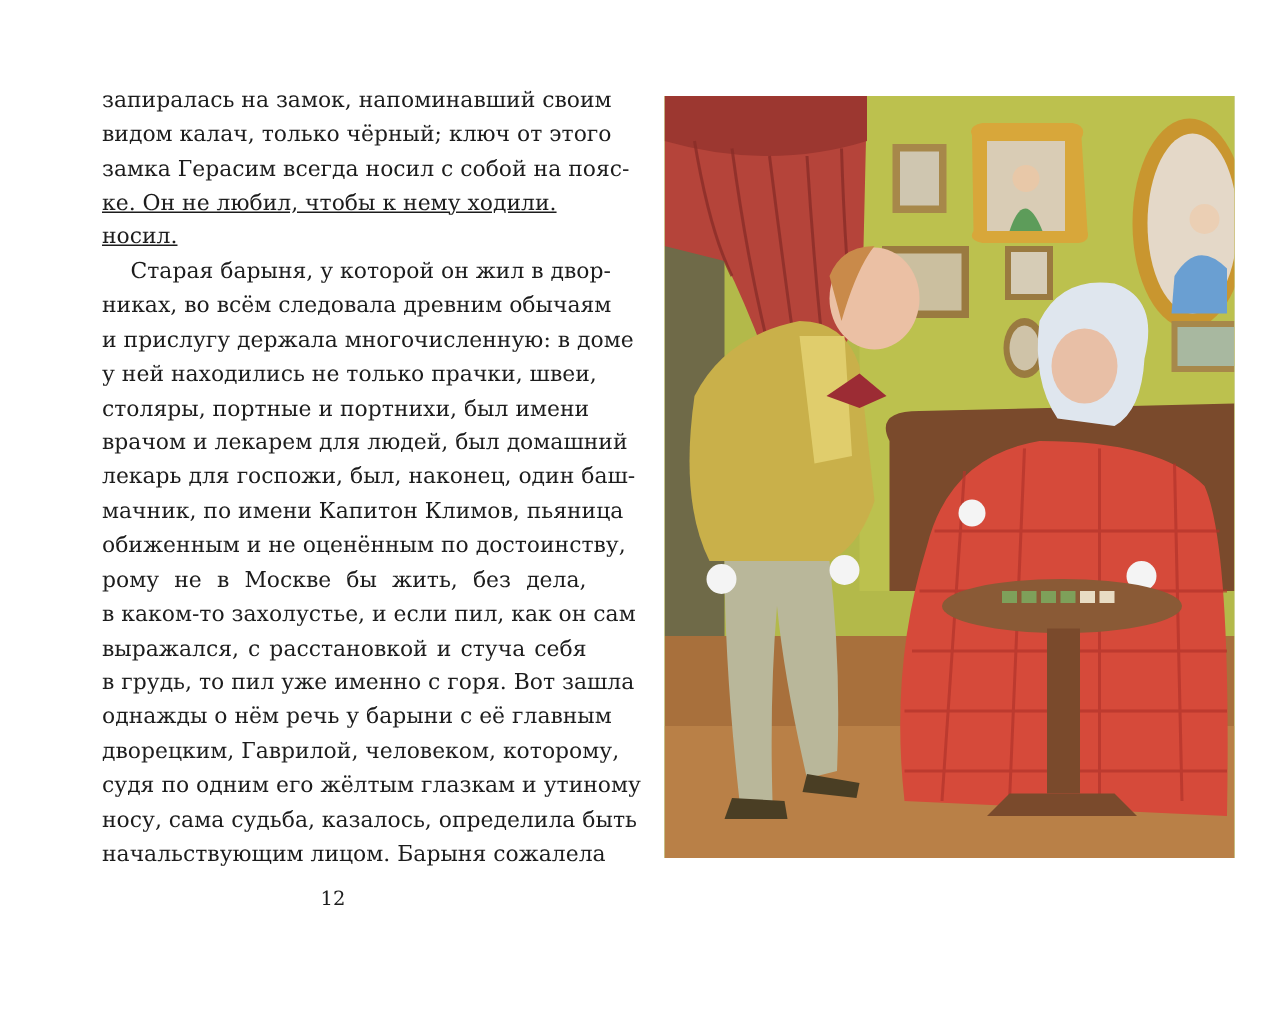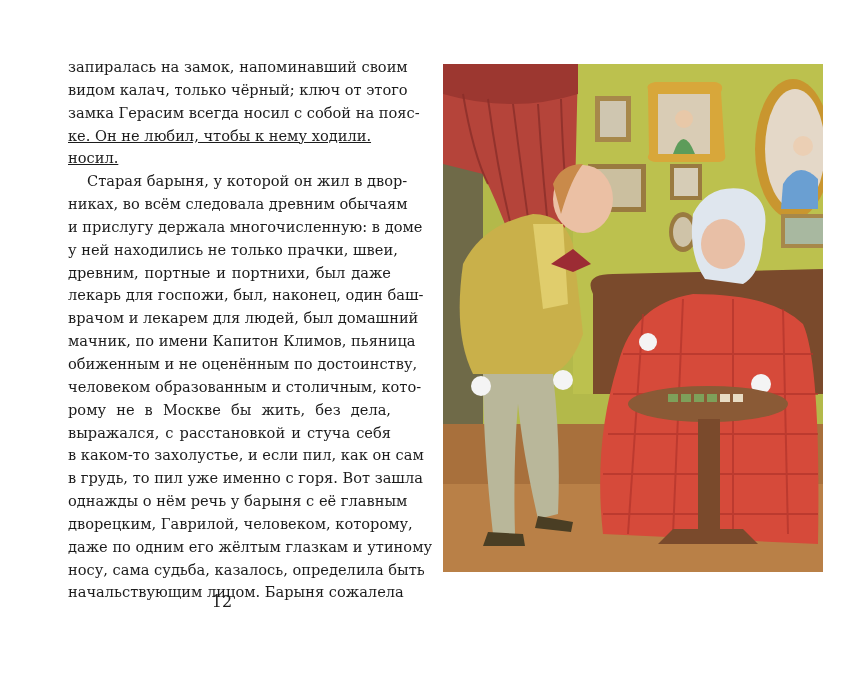--- a/index.html
+++ b/index.html
@@ -2,51 +2,50 @@
 <html><head>
 <meta charset="utf-8">
 <style>
   html, body { margin:0; padding:0; background:#ffffff; }
   body { width:850px; height:675px; position:relative; overflow:hidden; font-family:"DejaVu Serif", "Liberation Serif", serif; color:#1c1c1c; }
   .page-left { position:absolute; left:0; top:0; width:425px; height:675px; }
   .text-col { position:absolute; left:68px; top:56px; width:323px; font-size:14.6px; line-height:22.85px; }
   .line { display:block; white-space:nowrap; text-align:justify; text-align-last:justify; height:22.85px; }
   .line.last { text-align-last:left;text-decoration:underline; }
   .line.indent { padding-left:19px; }
-  .page-num { position:absolute; left:200px; top:592px; width:44px; text-align:center; font-size:16px; }
+  .page-num { position:absolute; left:200px; top:592px; width:44px; text-align:center; font-size:13px; }
   .illustration { position:absolute; left:443px; top:64px; width:380px; height:508px; overflow:hidden; background:#a8b44a; }
   .illustration svg { display:block; }
 </style>
 </head>
 <body>
 
 <div class="page-left">
   <div class="text-col" id="text-col">
       <span class="line">запиралась на замок, напоминавший своим</span>
       <span class="line">видом калач, только чёрный; ключ от этого</span>
       <span class="line">замка Герасим всегда носил с собой на пояс-</span>
       <span class="line last">ке. Он не любил, чтобы к нему ходили.</span>
       <span class="line last">носил.</span>
       <span class="line indent">Старая барыня, у которой он жил в двор-</span>
       <span class="line">никах, во всём следовала древним обычаям</span>
       <span class="line">и прислугу держала многочисленную: в доме</span>
       <span class="line">у ней находились не только прачки, швеи,</span>
-      <span class="line">древним, портные и портнихи, был даже</span>
+      <span class="line">столяры, портные и портнихи, был имени</span>
+      <span class="line">врачом и лекарем для людей, был домашний</span>
       <span class="line">лекарь для госпожи, был, наконец, один баш-</span>
-      <span class="line">врачом и лекарем для людей, был домашний</span>
       <span class="line">мачник, по имени Капитон Климов, пьяница</span>
       <span class="line">обиженным и не оценённым по достоинству,</span>
-      <span class="line">человеком образованным и столичным, кото-</span>
       <span class="line">рому не в Москве бы жить, без дела,</span>
+      <span class="line">в каком-то захолустье, и если пил, как он сам</span>
       <span class="line">выражался, с расстановкой и стуча себя</span>
-      <span class="line">в каком-то захолустье, и если пил, как он сам</span>
       <span class="line">в грудь, то пил уже именно с горя. Вот зашла</span>
-      <span class="line">однажды о нём речь у барыня с её главным</span>
+      <span class="line">однажды о нём речь у барыни с её главным</span>
       <span class="line">дворецким, Гаврилой, человеком, которому,</span>
-      <span class="line">даже по одним его жёлтым глазкам и утиному</span>
+      <span class="line">судя по одним его жёлтым глазкам и утиному</span>
       <span class="line">носу, сама судьба, казалось, определила быть</span>
       <span class="line">начальствующим лицом. Барыня сожалела</span>
     </div>
   <div class="page-num">12</div>
 </div>
 
 <div class="illustration">
   <svg width="380" height="508" viewBox="0 0 380 508" xmlns="http://www.w3.org/2000/svg">
 
     <rect x="0" y="0" width="380" height="508" fill="#b3b94a"></rect>

